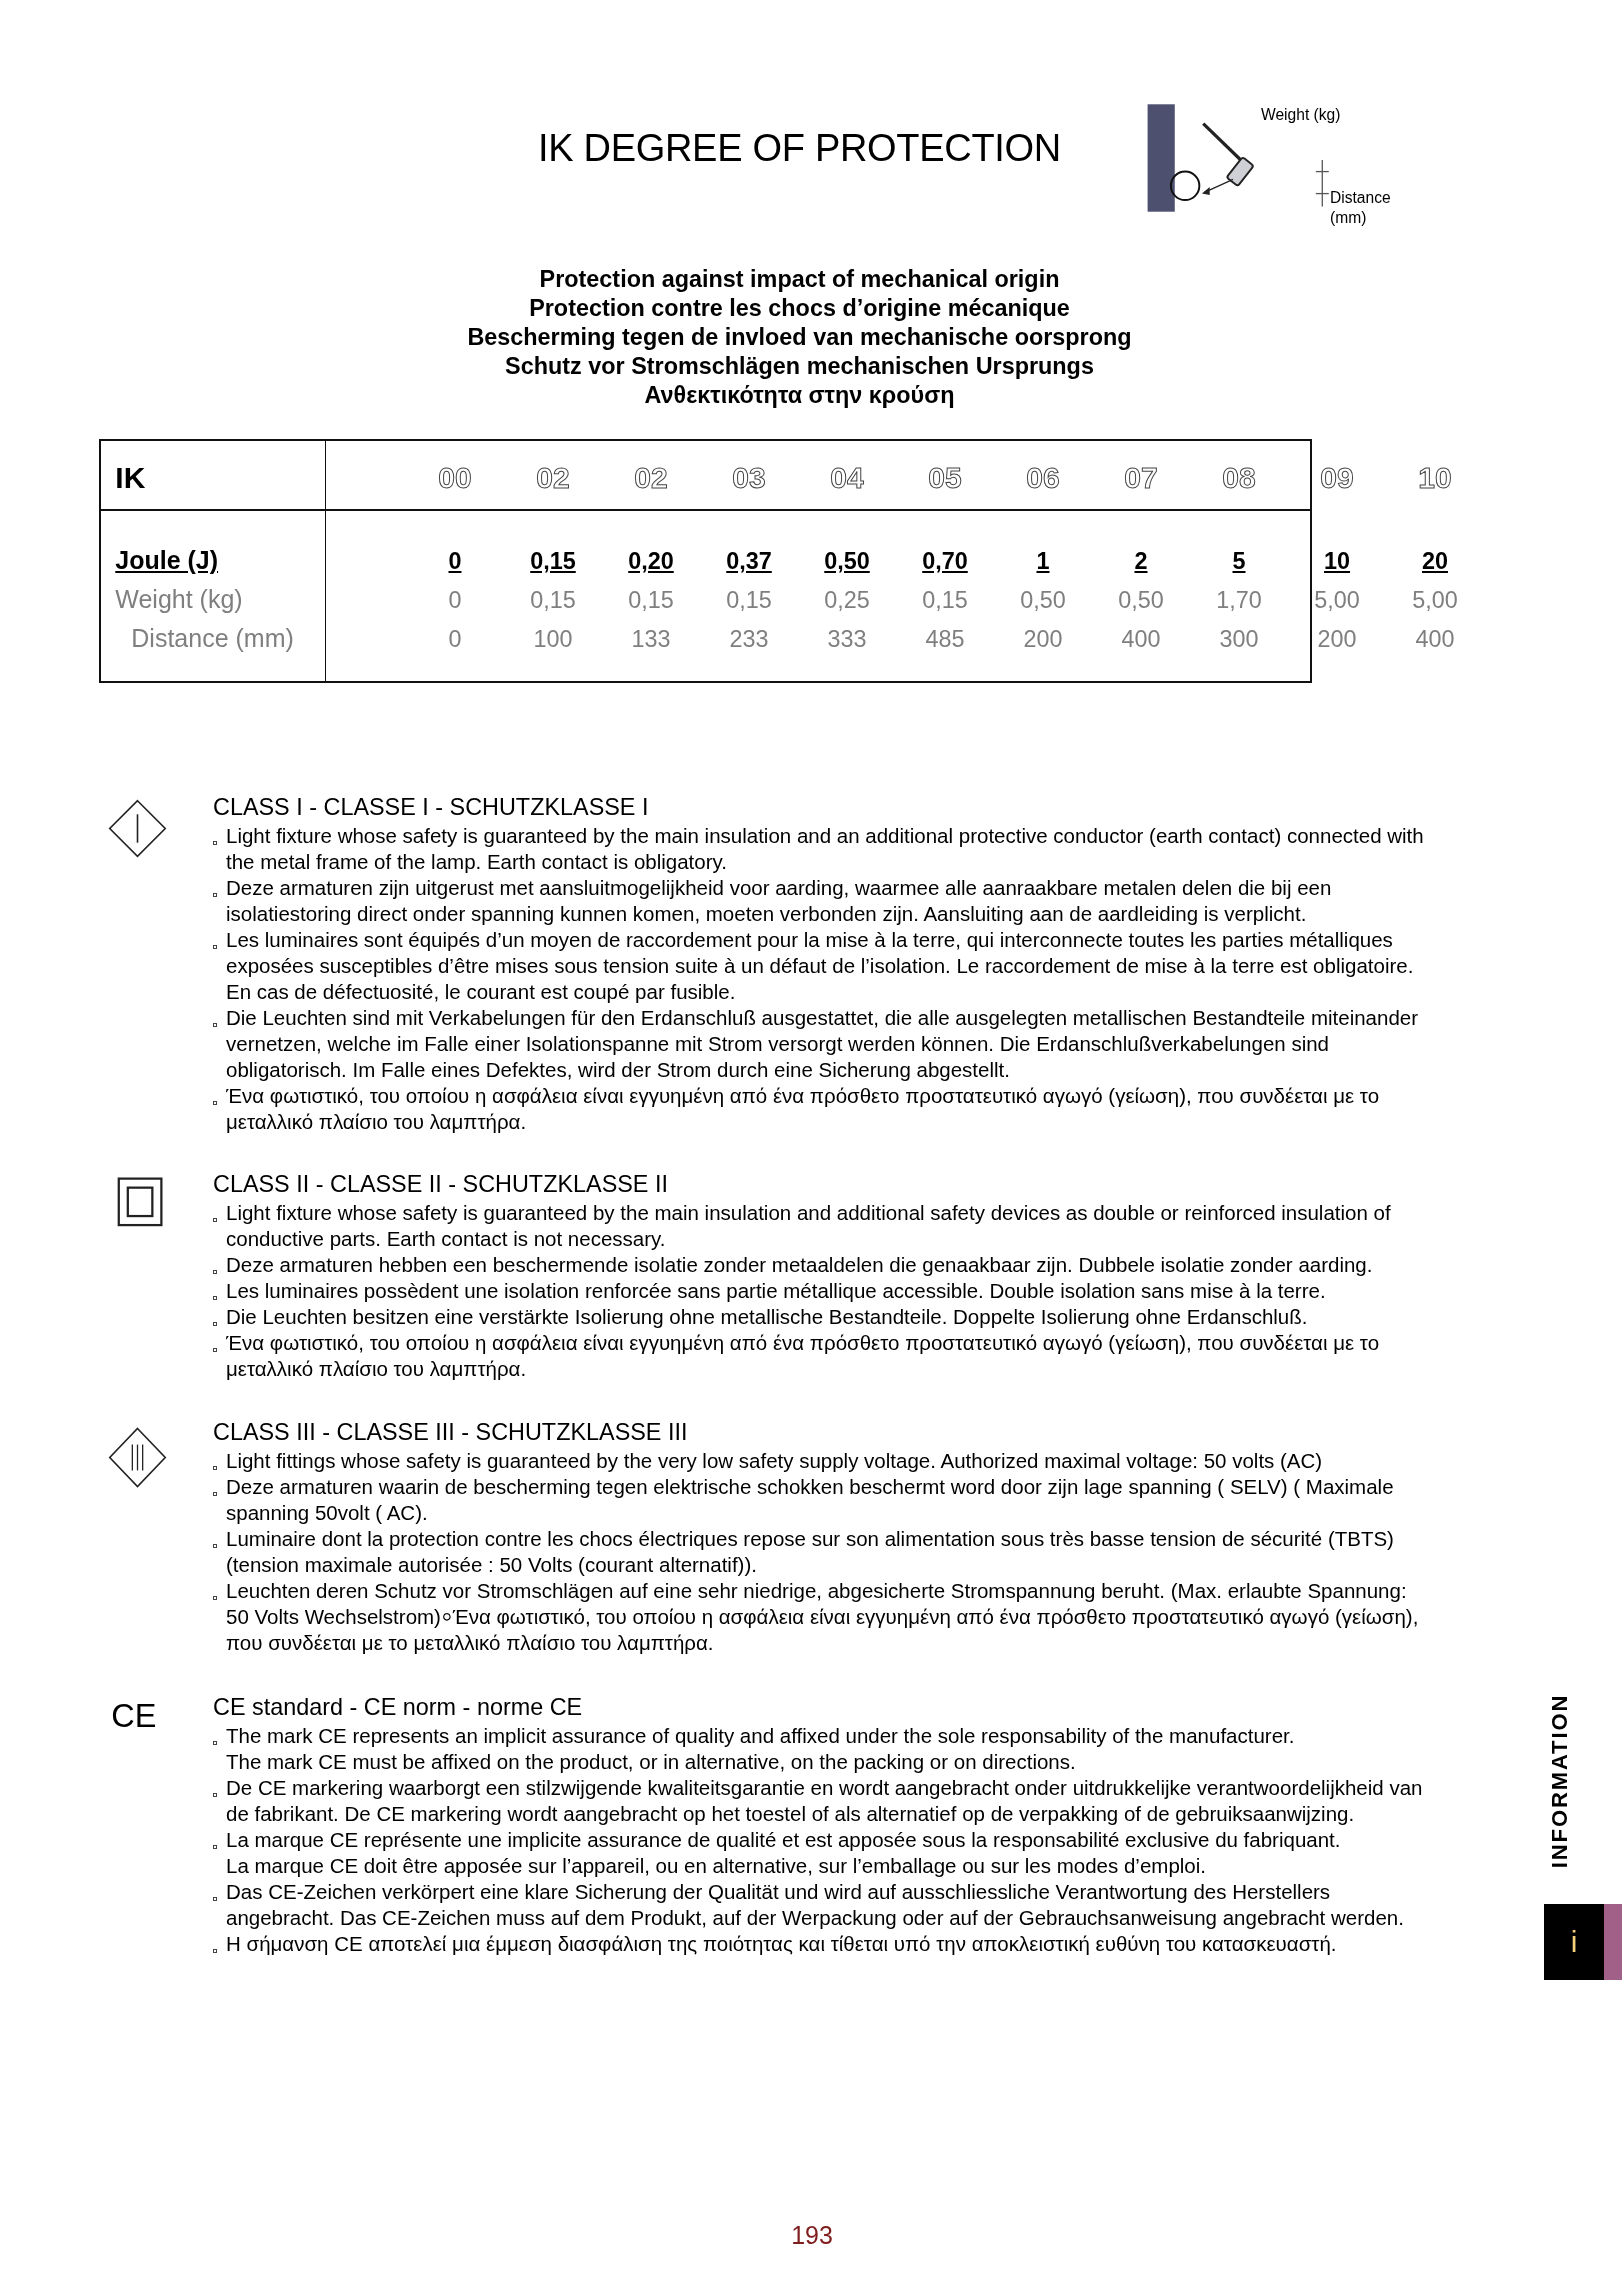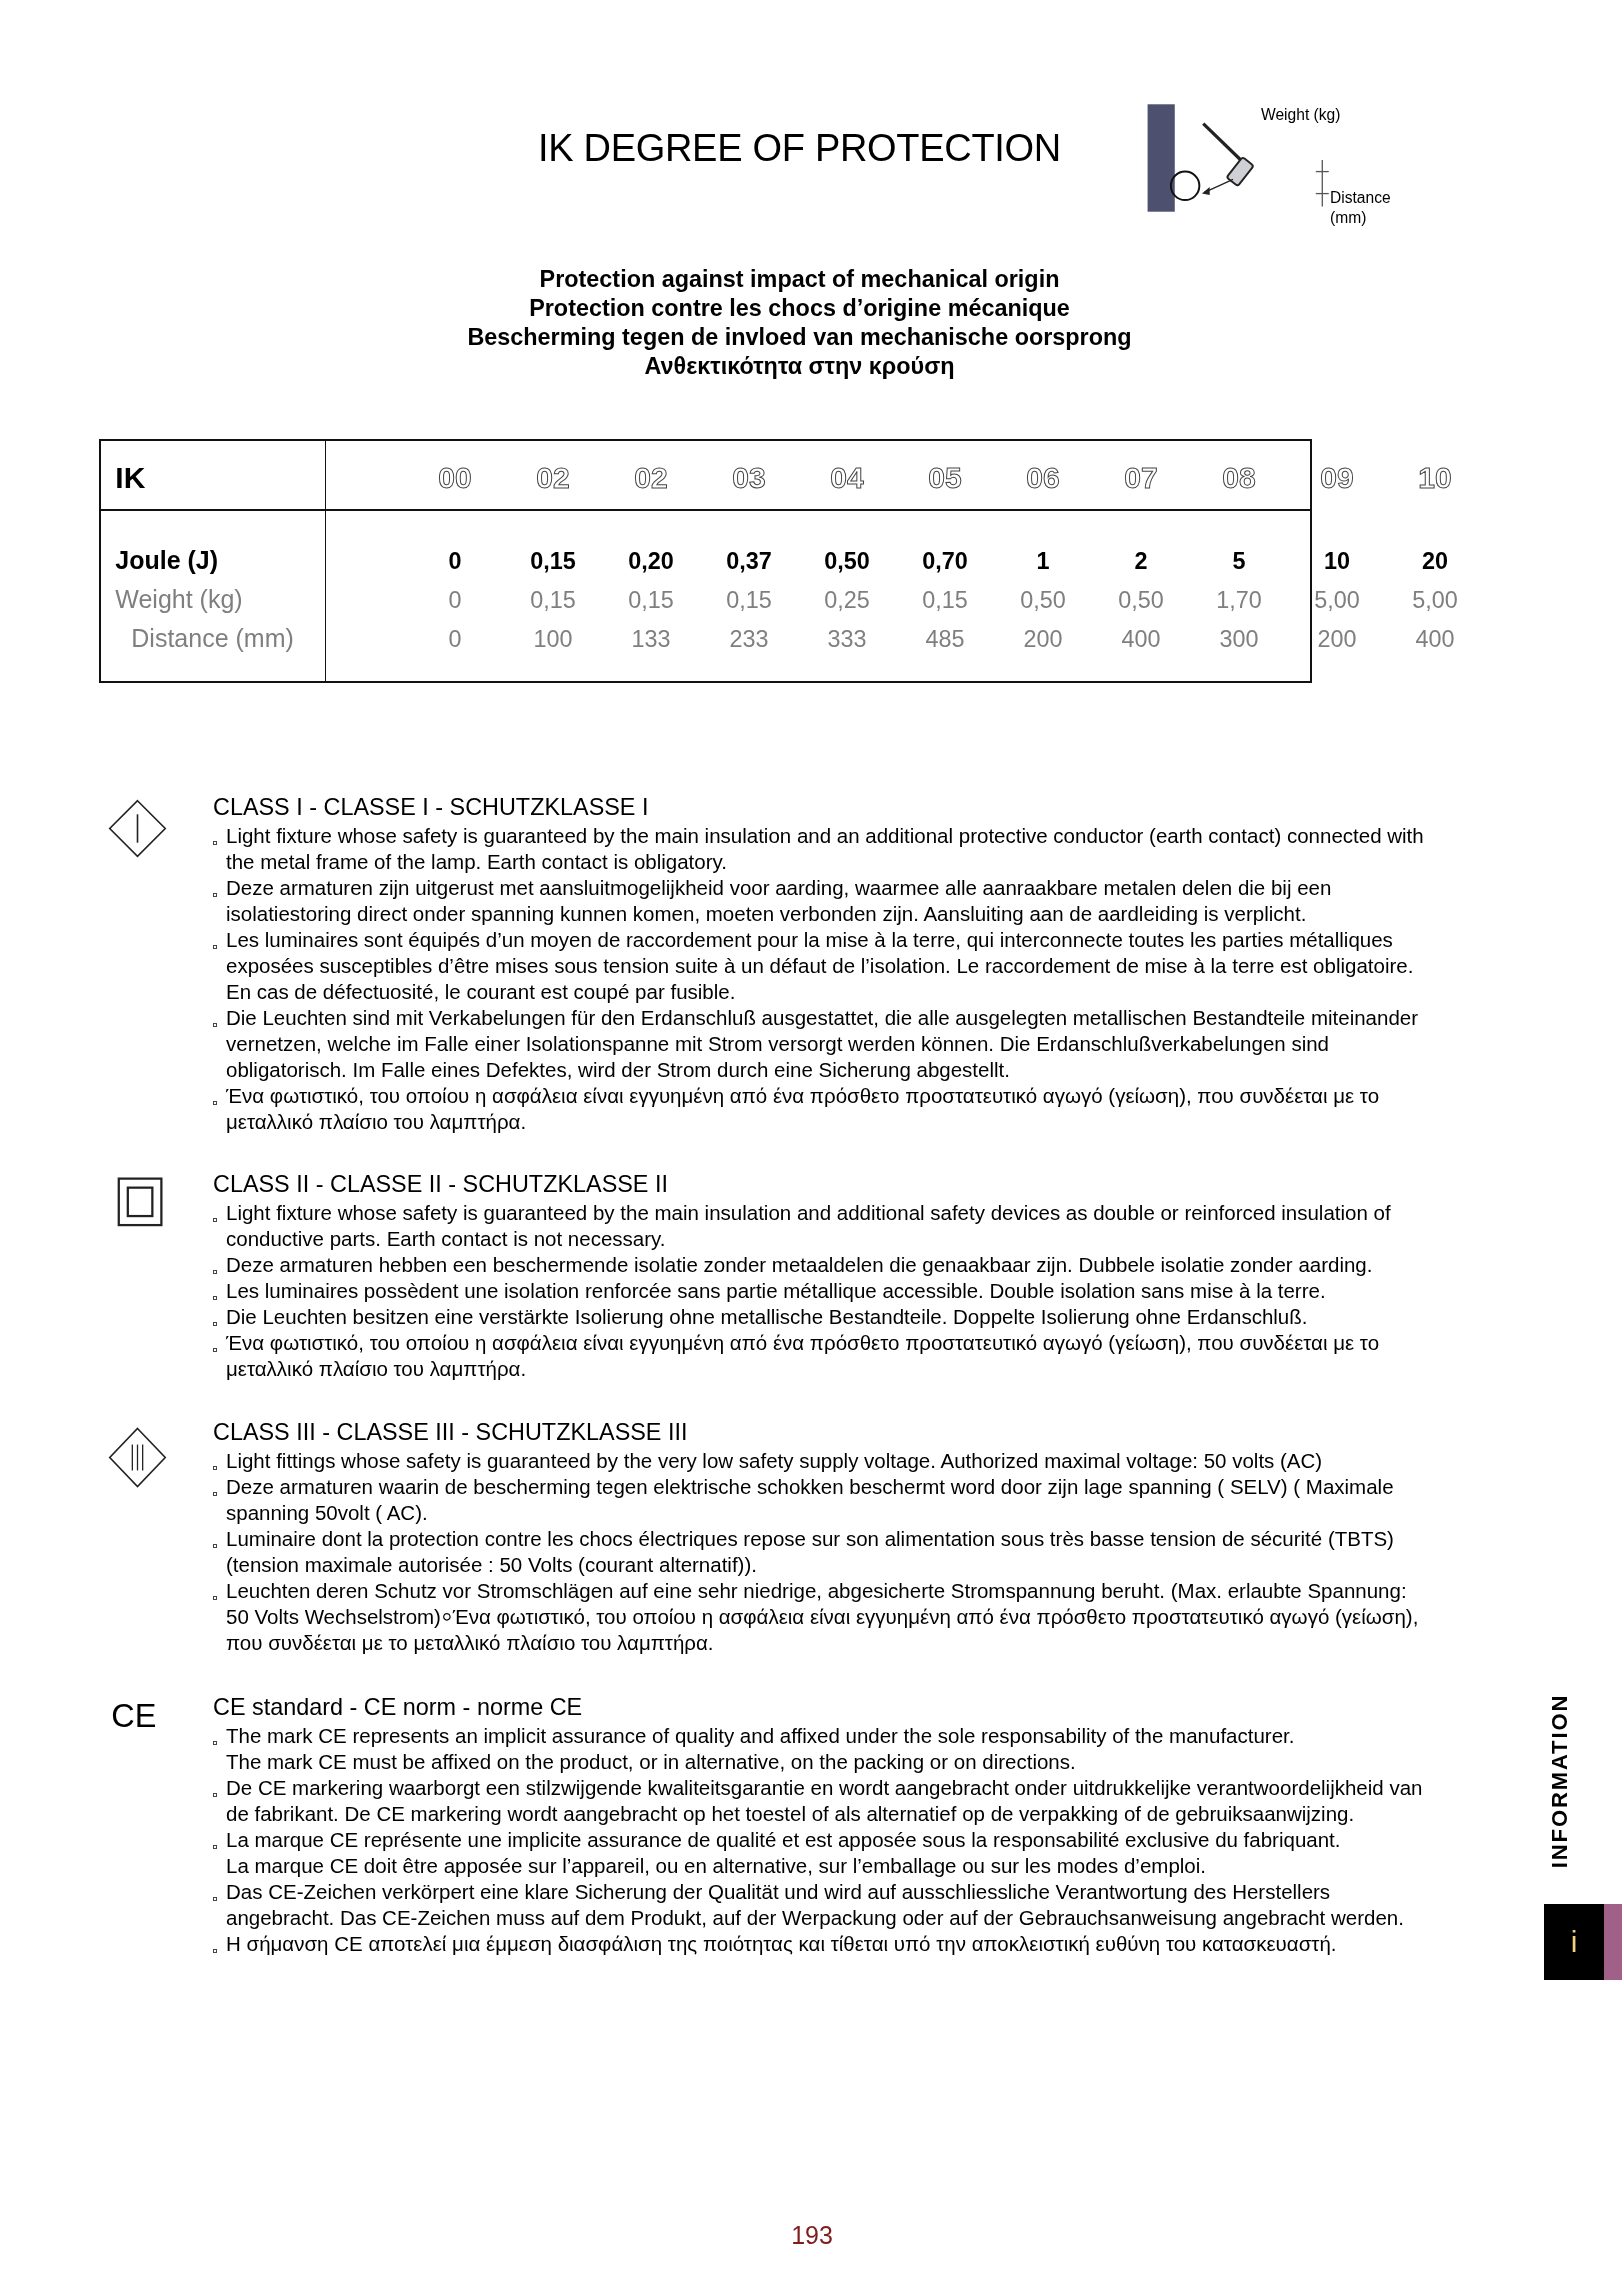--- a/index.html
+++ b/index.html
@@ -20,21 +20,21 @@
               border:2.6px solid #111; box-sizing:border-box; }
   .ik-table .vline { position:absolute; left:224px; top:0; bottom:0; border-left:1.9px solid #111; }
   .ik-table .hline { position:absolute; left:0; right:0; top:68px; border-top:2.6px solid #111; }
   .ik-table .ik-label { position:absolute; left:14.3px; top:19.5px; font-size:30px; font-weight:bold; }
   .ik-table .codes { position:absolute; left:305px; top:19.5px; display:flex; }
   .ik-table .code { width:98px; text-align:center; font-size:30px; font-weight:bold;
                     color:#fff; -webkit-text-stroke:1px #444; }
   .ik-table .row-label { position:absolute; left:14.3px; font-size:25px; }
   .ik-table .row-vals { position:absolute; left:305px; display:flex; }
   .ik-table .val { width:98px; text-align:center; font-size:23.4px; }
-  .joule { font-weight:bold; color:#000; }
+  .joule { font-weight:bold; color:#000;text-decoration:underline; }
   .grey { color:#7f7f7f; }
 
   .section { position:absolute; left:97px; width:1417px; }
   .section .icon { position:absolute; left:5.2px; width:71px; height:71px; }
   .section .head { position:absolute; left:116px; top:0; font-size:23.4px; }
   .section ul { position:absolute; left:116px; top:29px; margin:0; padding:0; list-style:none;
                 font-size:20.5px; line-height:26px; width:1397px; }
   .section li { position:relative; padding-left:13px; }
   .section li::before { content:""; position:absolute; left:0; top:17.5px; width:3.9px; height:4.5px;
                         border:1px solid #444; box-sizing:border-box; }
@@ -74,20 +74,21 @@
   <div class="d-label">
     <div>Distance</div>
     <div>(mm)</div>
   </div>
 </div>
 
 <div class="subtitles">
   <div>Protection against impact of mechanical origin</div>
   <div>Protection contre les chocs d’origine mécanique</div>
   <div>Bescherming tegen de invloed van mechanische oorsprong</div>
+  <div>Schutz vor Stromschlägen mechanischen Ursprungs</div>
   <div>Ανθεκτικότητα στην κρούση</div>
 </div>
 
 <div class="ik-table">
   <div class="vline"></div>
   <div class="hline"></div>
   <div class="ik-label">IK</div>
   <div class="codes">
     <span class="code">00</span>
     <span class="code">02</span>

